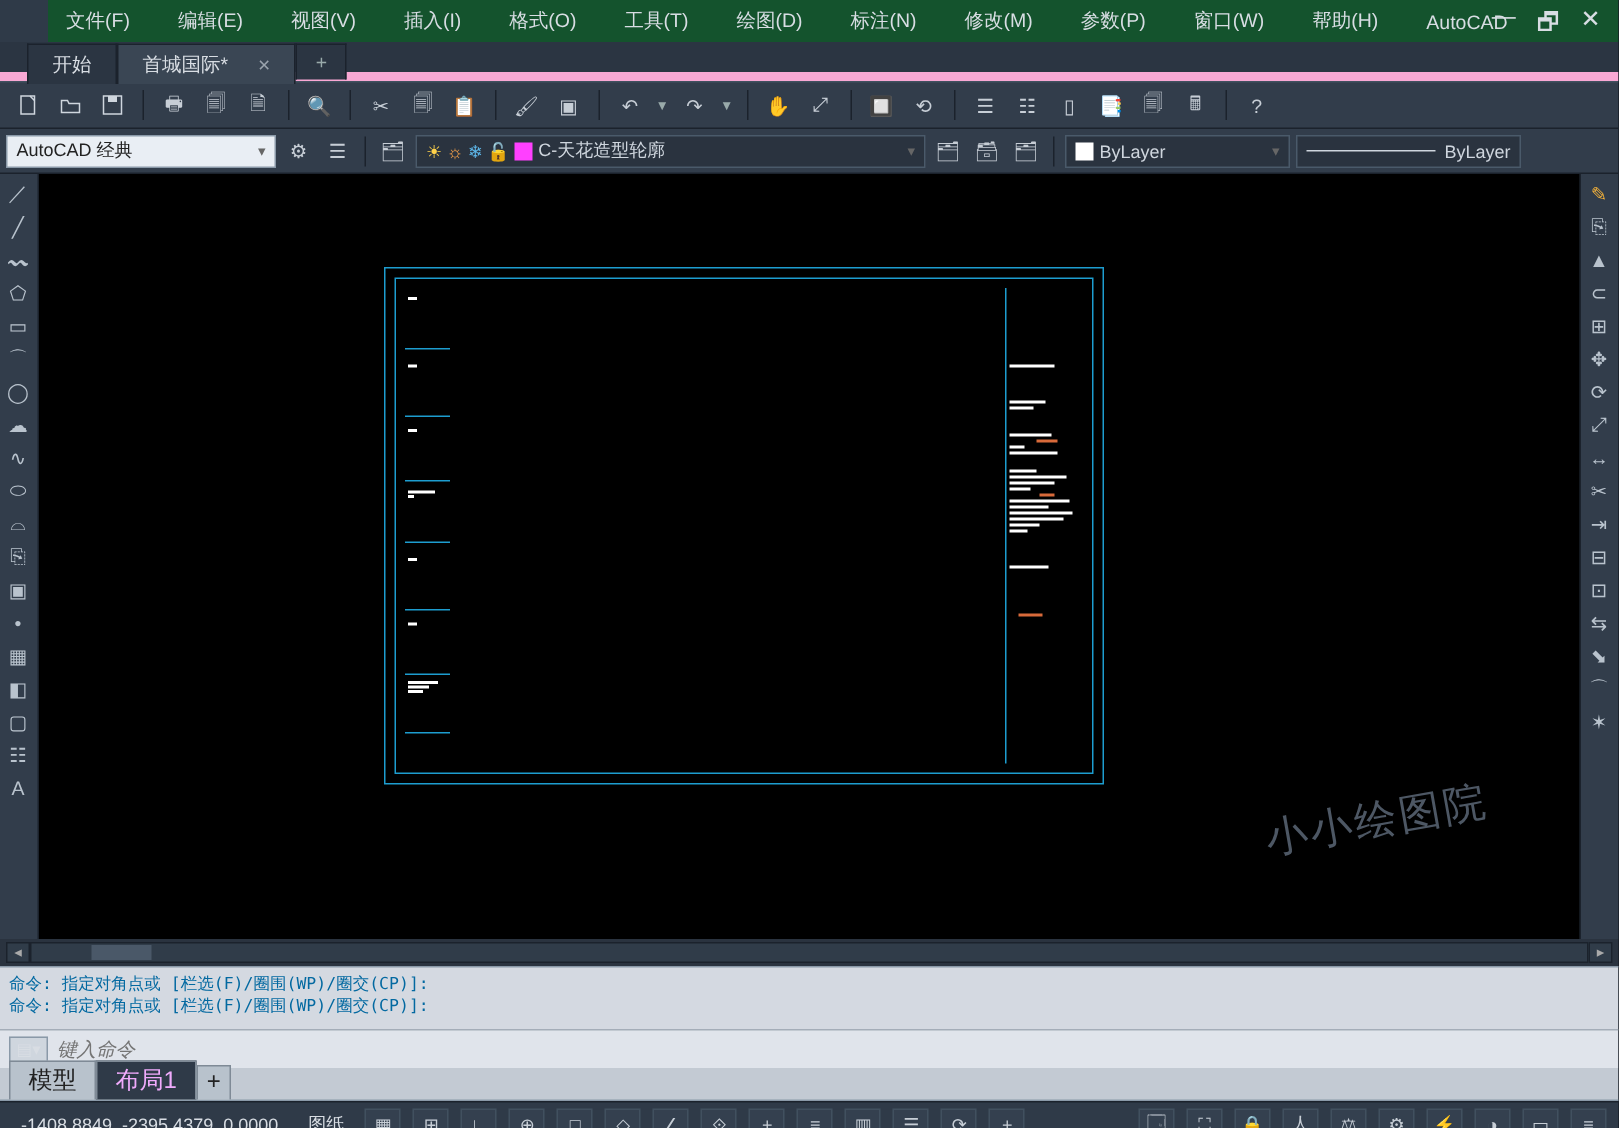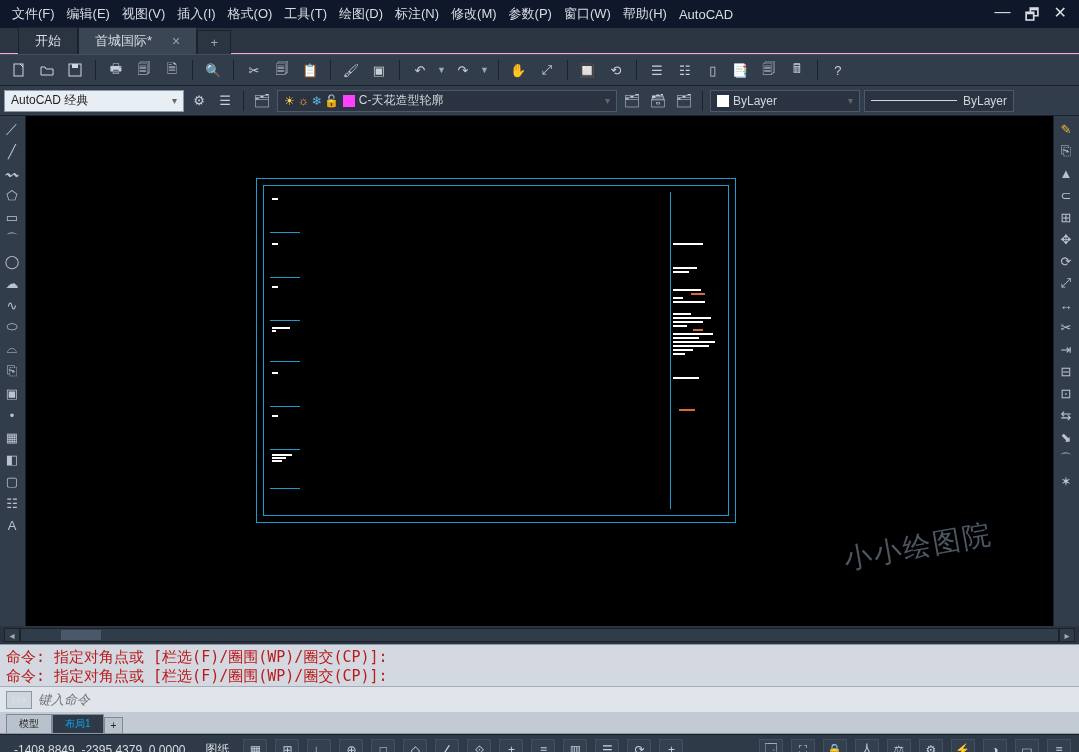--- a/index.html
+++ b/index.html
@@ -10,34 +10,35 @@
     font-size: 13px;
     color: #d8dde3;
     overflow: hidden;
     position: relative;
   }
   .menubar {
     height: 28px;
     display: flex;
     align-items: center;
     padding: 0 6px;
-    gap: 0;
-    background: #0f172a;
+    gap: 20px;
+    background: #14532d;
+    margin-left: 32px;
   }
   .menubar .item { padding: 2px 6px; cursor: default; }
   .winctrls { position: absolute; top: 3px; right: 8px; display: flex; gap: 6px; font-size: 16px; }
   .winctrls span { padding: 0 4px; }
   .tabbar {
     height: 26px;
     display: flex;
-    align-items: flex-end;
+    align-items: flex-start;
     padding-left: 18px;
     gap: 0;
     background: #2b3542;
-    border-bottom: 1px solid #f9a8d4;
+    border-bottom: 6px solid #f9a8d4;
   }
   .tab {
     padding: 4px 16px;
     border: 1px solid #1b222c;
     border-bottom: none;
     background: #2b3542;
     display: flex; align-items: center; gap: 10px;
     position: relative; top: 1px;
   }
   .tab.active { background: #3a4654; gap: 20px; }
@@ -105,30 +106,30 @@
   .leftblock .lrow { height: 35px; border-bottom:1px solid #1d9dcf; }
   .wm { position:absolute; right:60px; bottom:60px; color:#4d5764; font-size:28px; letter-spacing:2px; transform: rotate(-10deg); pointer-events:none;}
   .hscroll-area { height: 18px; background:#2a333f; display:flex; align-items:center; padding:0 4px; }
   .hscroll { flex:1; height:14px; background:#303c49; border:1px solid #1b222c; position:relative;}
   .hscroll .thumb{position:absolute;left:40px;width:40px;top:1px;bottom:1px;background:#4a5868;}
   .harrow{width:16px;height:14px;background:#303c49;border:1px solid #1b222c;display:flex;align-items:center;justify-content:center;font-size:10px;color:#aaa;}
   .cmdpanel {
     background: #d4d9e1;
     height: 42px;
     border-top: 1px solid #8a99a8;
-    color: #b91c1c; font-size: 15px;
+    color: #0369a1; font-size: 11px;
     padding: 3px 6px;
   }
   .cmdline { white-space: pre; font-family: SimSun, monospace;}
   .cmdinput-row { height: 26px; background: #e0e4eb; border-top:1px solid #a4adb8; display:flex;align-items:center; padding:0 6px; gap:6px;}
   .cmdinput-row .btn { width:26px;height:18px;border:1px solid #8a99a8;background:#cfd6de;display:flex;align-items:center;justify-content:center;font-size:11px;}
   .cmdinput-row input { flex: 0 0 200px; font-style: italic; color:#888; border:none; background:transparent; outline:none; font-size:13px;}
   .layout-tabs { height: 22px; background:#c3cad3; display:flex; align-items:flex-end; padding-left:6px; gap:0; border-bottom:1px solid #8a99a8;}
-  .ltab { padding:2px 12px; border:1px solid #7f8a96; border-bottom:none; background:#b8c2cc; color:#222; font-size:10px;}
-  .ltab.active { background:#2f3a48; color:#0ea5e9; }
+  .ltab { padding:2px 12px; border:1px solid #7f8a96; border-bottom:none; background:#b8c2cc; color:#222; font-size:16px;}
+  .ltab.active { background:#2f3a48; color:#f0abfc; }
   .ltab.add { background:#b8c2cc; padding:2px 6px; }
   .statusbar {
     height: 30px; background: #2f3a48; border-top:1px solid #1b222c;
     display:flex; align-items:center; padding:0 8px; gap:8px; font-size:12px;
   }
   .status-seg { padding:2px 6px; }
   .status-btn { width:24px;height:22px;border:1px solid #41505f;background:#34404f;display:flex;align-items:center;justify-content:center;font-size:12px;color:#c7ced6;}
   svg { display:block; }
   .bar { height:2px; margin:1px 2px;}
   .white{background:#fff;} .red{background:#d86a3a;}

